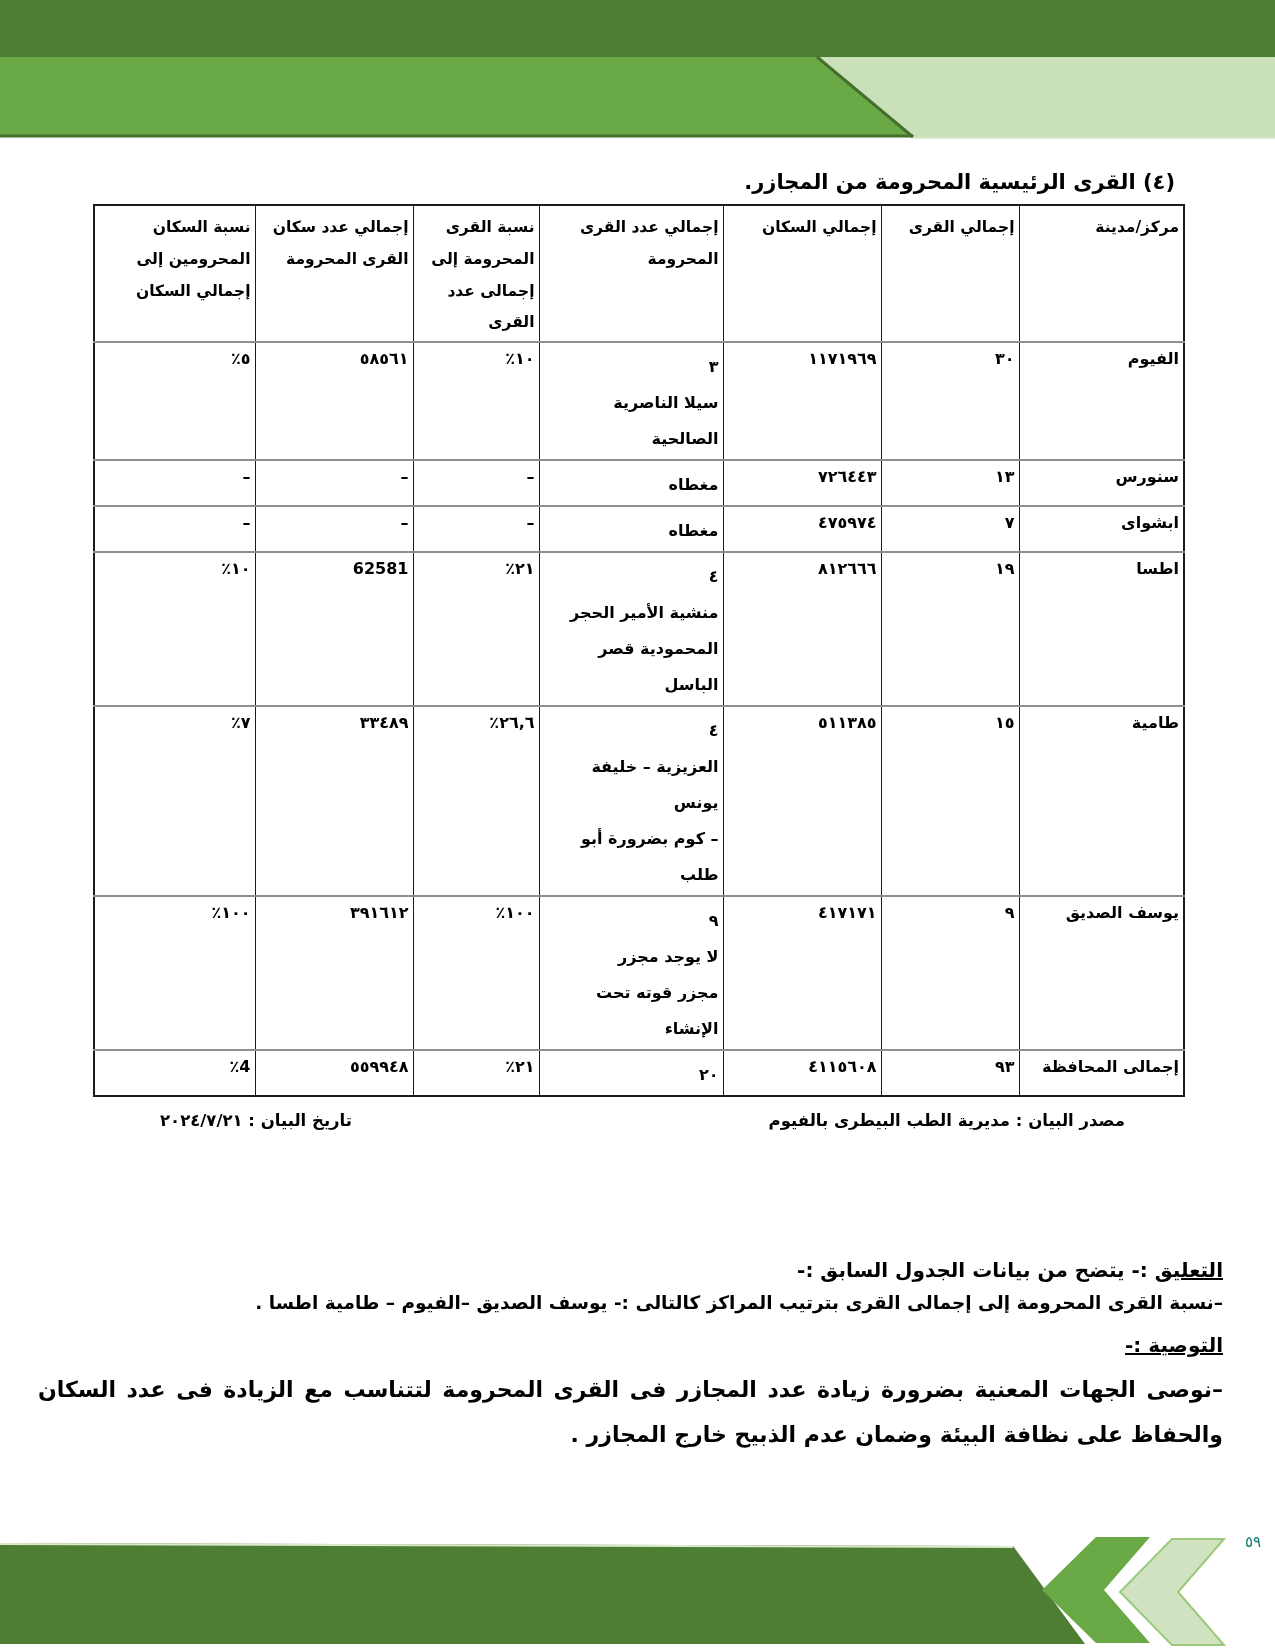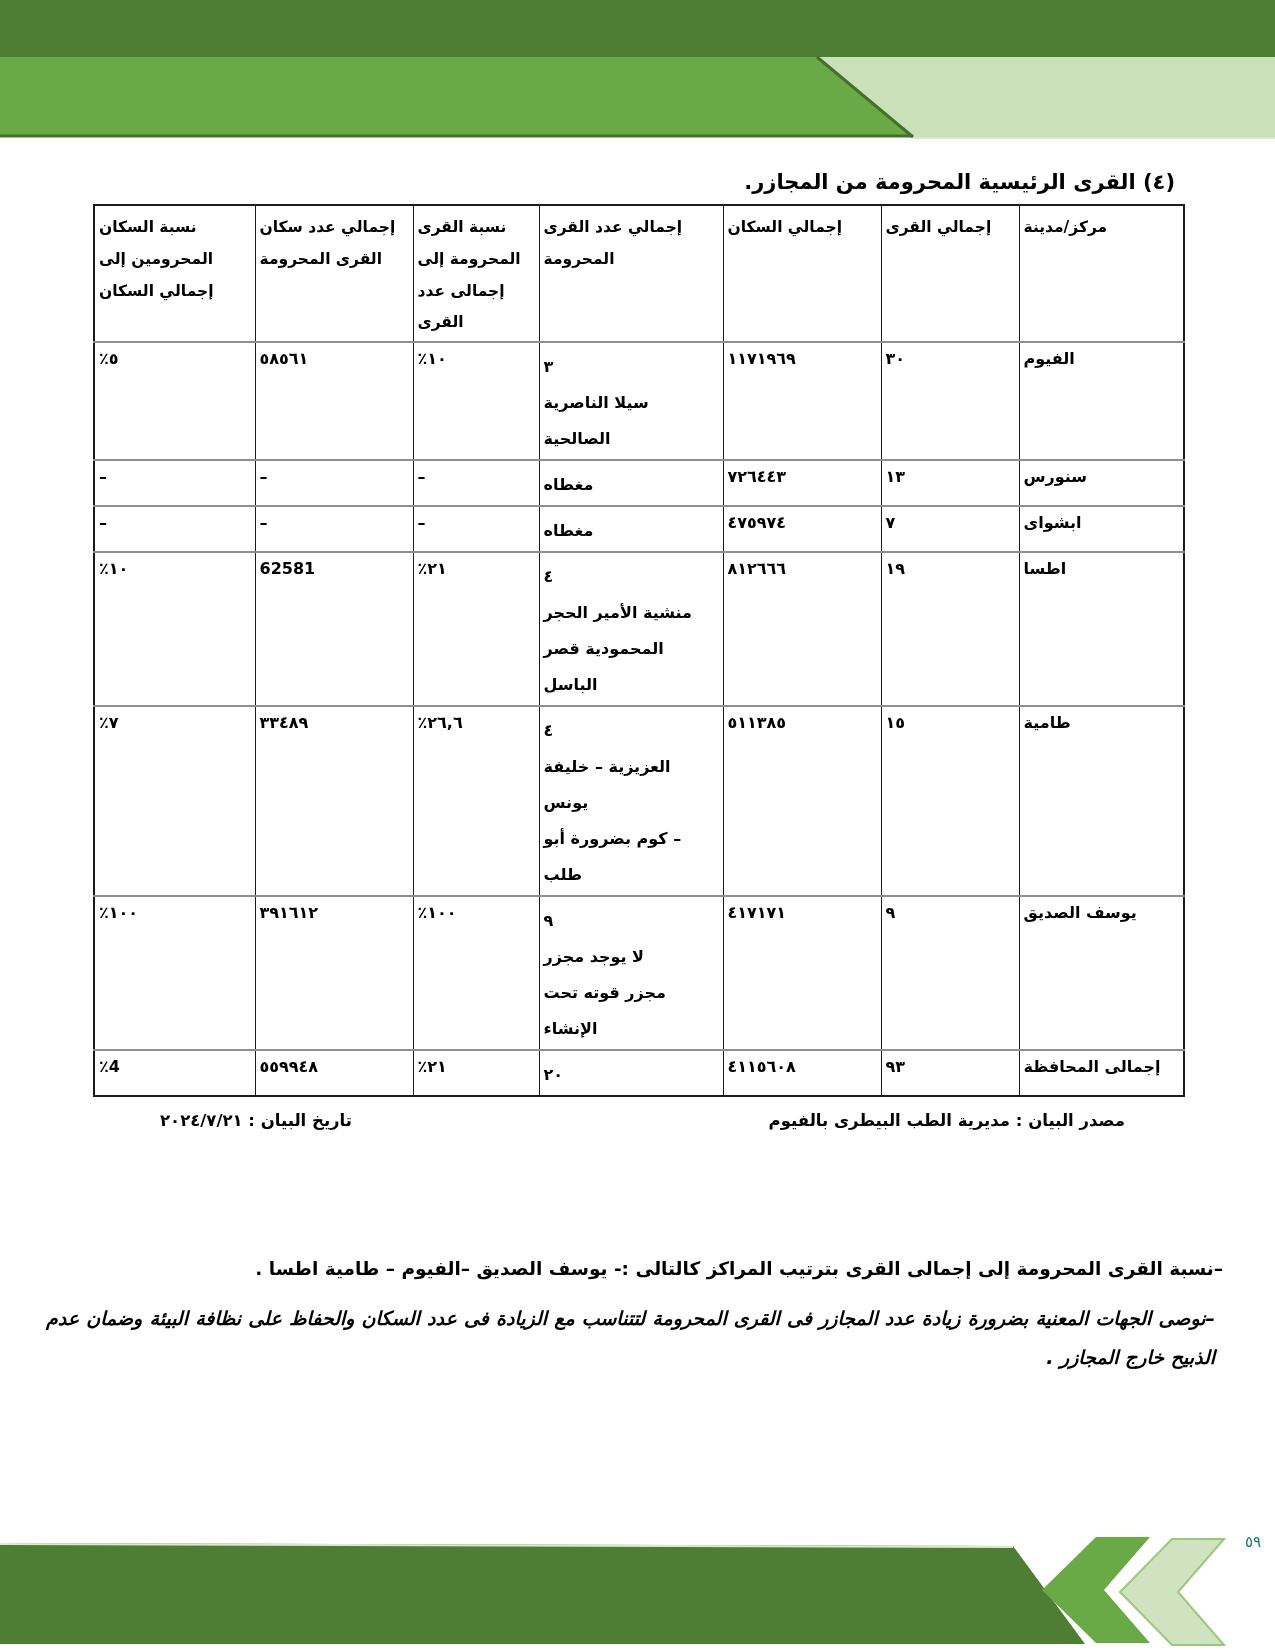--- a/index.html
+++ b/index.html
@@ -22,21 +22,21 @@
     text-align:right;font-weight:bold;font-size:21px;
   }
 
   
   .main-table{
     margin:6px 90px 0 90px;width:1090px;table-layout:fixed;
     border-collapse:collapse;border:2px solid #1b1b1b;
   }
   .main-table th,.main-table td{
     border-left:1.5px solid #1b1b1b;border-right:1.5px solid #1b1b1b;
-    font-weight:bold;font-size:16px;text-align:left;vertical-align:top;
+    font-weight:bold;font-size:16px;text-align:right;vertical-align:top;
     padding:6px 4px 2px 4px;overflow:hidden;
   }
   .main-table thead tr{height:128px;}
   .main-table thead th{line-height:2.05;font-size:15.5px;}
   .main-table tbody tr{border-top:2.5px solid #8f8f8f;}
   .main-table tbody tr:nth-child(1){height:105px;}
   .main-table tbody tr:nth-child(2){height:39px;}
   .main-table tbody tr:nth-child(3){height:37px;}
   .main-table tbody tr:nth-child(4){height:116px;}
   .main-table tbody tr:nth-child(5){height:109px;}
@@ -54,21 +54,21 @@
 
   
   .comments{
     position:absolute;top:1258px;right:0;left:0;
     padding:0 52px 0 38px;font-weight:bold;
   }
   .comment-head{font-size:20px;margin:0 0 10px 0;}
   .underlined{text-decoration:underline;}
   .comment-line{font-size:18.5px;margin:0 0 20px 0;}
   .recommend-head{font-size:20px;margin:0 0 10px 0;}
-  .recommend-text{font-size:19px;line-height:2.05;text-align:justify;margin:8px;font-style:italic;}
+  .recommend-text{font-size:22px;line-height:2.05;text-align:justify;margin:0;}
 
   
   .footer-art{position:absolute;left:0;bottom:0;width:1275px;height:113px;}
   .chevron-pale{fill:var(--chevron-pale);stroke:var(--chevron-stroke);stroke-width:2;}
   .page-number{
     position:absolute;top:1533px;right:14px;
     font-size:15px;font-weight:normal;color:#0f766e;
   }
 </style>
 </head>
@@ -195,21 +195,23 @@
       </tr>
     </tbody>
 </table>
 
 <div class="source-row">
   <span>مصدر البيان : مديرية الطب البيطرى بالفيوم</span>
   <span>تاريخ البيان : ٢٠٢٤/٧/٢١</span>
 </div>
 
 <div class="comments">
+  <p class="comment-head"><span class="underlined">التعليق</span><span> :- يتضح من بيانات الجدول السابق :-</span></p>
   <p class="comment-line">–نسبة القرى المحرومة إلى إجمالى القرى بترتيب المراكز كالتالى :- يوسف الصديق –الفيوم – طامية  اطسا .</p>
+  <p class="recommend-head"><span class="underlined">التوصية :-</span></p>
   <p class="recommend-text">–نوصى الجهات المعنية بضرورة زيادة عدد المجازر فى القرى المحرومة لتتناسب مع الزيادة فى عدد السكان والحفاظ على نظافة البيئة وضمان عدم الذبيح خارج المجازر .</p>
 </div>
 
 <svg class="footer-art" viewBox="0 0 1275 113" preserveAspectRatio="none">
   <polygon class="fill-dark" points="0,6 1013,9 1085,107 0,107"></polygon>
   <line class="edge-light" x1="0" y1="7" x2="1013" y2="10"></line>
   <polygon class="fill-mid" points="1096,0 1150,0 1104,53 1150,106 1096,106 1042,53"></polygon>
   <polygon class="chevron-pale" points="1172,2 1224,2 1178,55 1224,108 1172,108 1120,55"></polygon>
 </svg>
 

